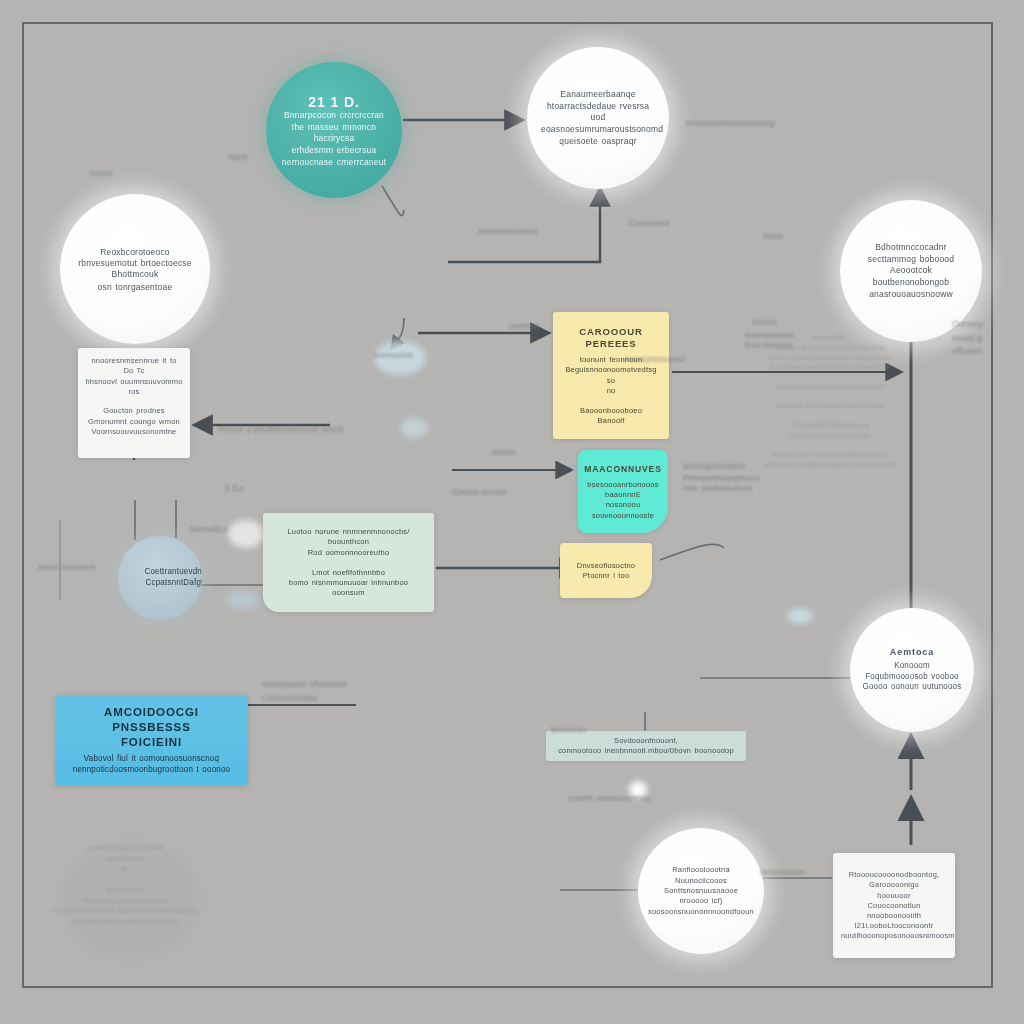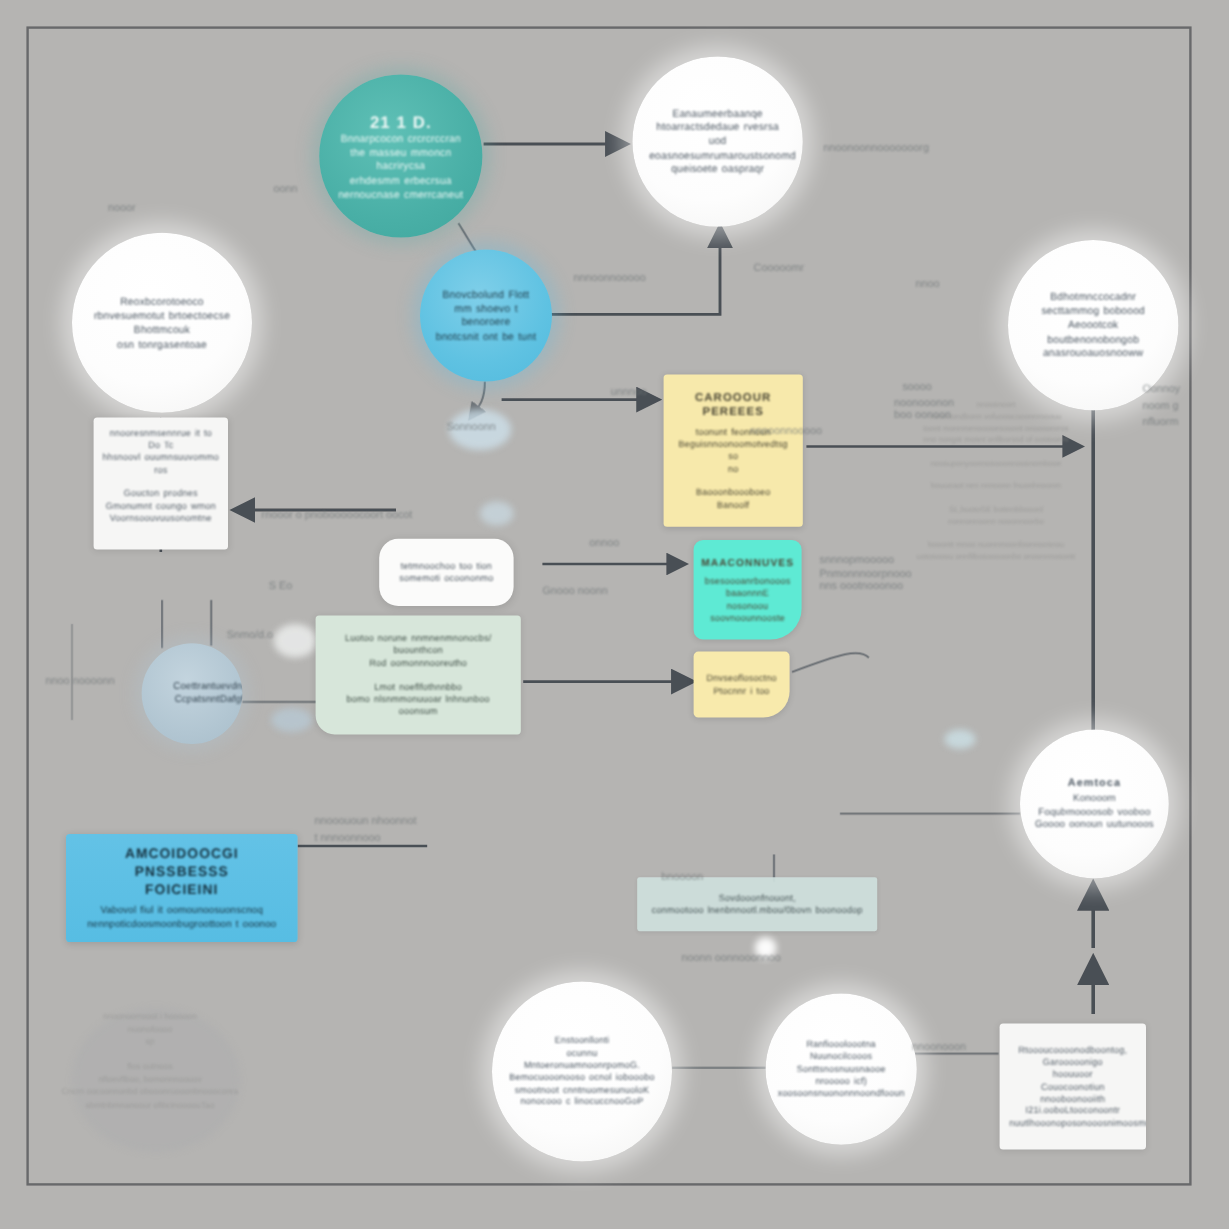--- a/index.html
+++ b/index.html
@@ -239,25 +239,20 @@
     </div>
   </div>
 
   <div class="node circle c-white" style="left:527px;top:47px;width:142px;height:142px;padding:16px 14px;font-size:8.5px;">
     <span class="txt" style="white-space:pre-line;">Eanaumeerbaanqe
 htoarractsdedaue rvesrsa uod
 eoasnoesumrumaroustsonomd
 queisoete oaspraqr</span>
   </div>
 
-  <div class="node circle c-blue" style="left:350px;top:208px;width:110px;height:110px;padding:14px 10px;font-size:8.5px;">
-    <span class="txt" style="white-space:pre-line;">Bnovcbolund Flott
-mm shoevo t benoroere
-bnotcsnit ont be tunt</span>
-  </div>
 
   <div class="node circle c-white" style="left:60px;top:194px;width:150px;height:150px;padding:18px 14px;font-size:8.5px;">
     <span class="txt" style="white-space:pre-line;">Reoxbcorotoeoco
 rbnvesuemotut brtoectoecse
 Bhottmcouk
 osn tonrgasentoae</span>
   </div>
 
   <div class="node circle c-white" style="left:840px;top:200px;width:142px;height:142px;padding:16px 12px;font-size:8.5px;">
     <span class="txt" style="white-space:pre-line;">Bdhotmnccocadnr
@@ -282,24 +277,20 @@
 
   <div class="node rect r-blue" style="left:55px;top:695px;width:193px;height:90px;padding:12px 10px;font-size:8px;">
     <div>
       <span class="t-title" style="font-size:11.5px;white-space:pre-line;">AMCOIDOOCGI PNSSBESSS
 FOICIEINI</span>
       <span class="txt" style="white-space:pre-line;margin-top:4px;">Vabovol fiul it oomounoosuonscnoq
 nennpoticdoosmoonbugroottoon t ooonoo</span>
     </div>
   </div>
 
-  <div class="node r-whiteround" style="left:316px;top:449px;width:112px;height:56px;padding:8px;font-size:7.5px;">
-    <span class="txt" style="white-space:pre-line;">tetmnoochoo too tion
-somemoti ocoononmo</span>
-  </div>
 
   <div class="node r-green" style="left:263px;top:513px;width:171px;height:99px;padding:14px 12px;font-size:7.5px;">
     <span class="txt" style="white-space:pre-line;">Luotoo norune nnmnenmnonocbs/ buounthcon
 Rod oomonnnooreutho
 
 Lmot noeflfothnnbbo
 bomo nlsnmmonuuoar lnhnunboo ooonsum</span>
   </div>
 
   <div class="node rect r-yellow" style="left:553px;top:312px;width:116px;height:127px;padding:10px 8px;font-size:7.5px;">
@@ -318,48 +309,40 @@
   <div class="node r-yellow2" style="left:578px;top:450px;width:90px;height:83px;padding:8px 6px;font-size:7.5px;">
     <div>
       <span class="t-title" style="font-size:8.5px;">MAACONNUVES</span>
       <span class="txt" style="white-space:pre-line;margin-top:5px;">bsesoooanrbonooos
 baaonnnE
 nosonoou
 soovnoounnooste</span>
     </div>
   </div>
 
-  <div class="node r-yellow3" style="left:578px;top:543px;width:80px;height:55px;padding:8px 5px;font-size:7.5px;">
+  <div class="node r-yellow3" style="left:560px;top:543px;width:92px;height:55px;padding:8px 5px;font-size:7.5px;">
     <span class="txt" style="white-space:pre-line;">Dnvseoflosoctno
 Ptocnnr i too</span>
   </div>
 
 
-  <div class="node r-mint" style="left:531px;top:731px;width:200px;height:45px;padding:6px;font-size:7.5px;">
+  <div class="node r-mint" style="left:546px;top:731px;width:200px;height:30px;padding:6px;font-size:7.5px;">
     <span class="txt" style="white-space:pre-line;">Sovdooonfnouont,
 conmootooo lnenbnnootl.mbou/0bovn boonoodop</span>
   </div>
 
   <div class="node circle c-white" style="left:850px;top:608px;width:124px;height:124px;padding:14px 10px;font-size:8px;">
     <div>
       <span class="t-title" style="font-size:9px;">Aemtoca</span>
       <span class="txt" style="white-space:pre-line;margin-top:2px;">Konooom
 Foqubmoooosob vooboo
 Goooo oonoun uutunooos</span>
     </div>
   </div>
 
-  <div class="node circle c-white" style="left:410px;top:818px;width:150px;height:150px;padding:18px 14px;font-size:7.5px;">
-    <span class="txt" style="white-space:pre-line;">Enstoonllonti
-ocunnu
-MntoeronuamnoonrpomoG.
-Bemocuooonooso ocnol iobooobo
-smootnoot cnntnuomesunuoloK
-nonocooo c linocuccnooGoP</span>
-  </div>
 
   <div class="node circle c-white" style="left:638px;top:828px;width:126px;height:126px;padding:14px 10px;font-size:7.5px;">
     <span class="txt" style="white-space:pre-line;">Ranfioooloootna
 Nuunocilcooos
 Sonttsnosnuusnaooe nrooooo icf)
 xoosoonsnuononnnoondfooun</span>
   </div>
 
   <div class="node rect r-white" style="left:833px;top:853px;width:122px;height:105px;padding:12px 8px;font-size:7.5px;">
     <span class="txt" style="white-space:pre-line;">Rtoooucoooonodboontog, Garooooonigo

